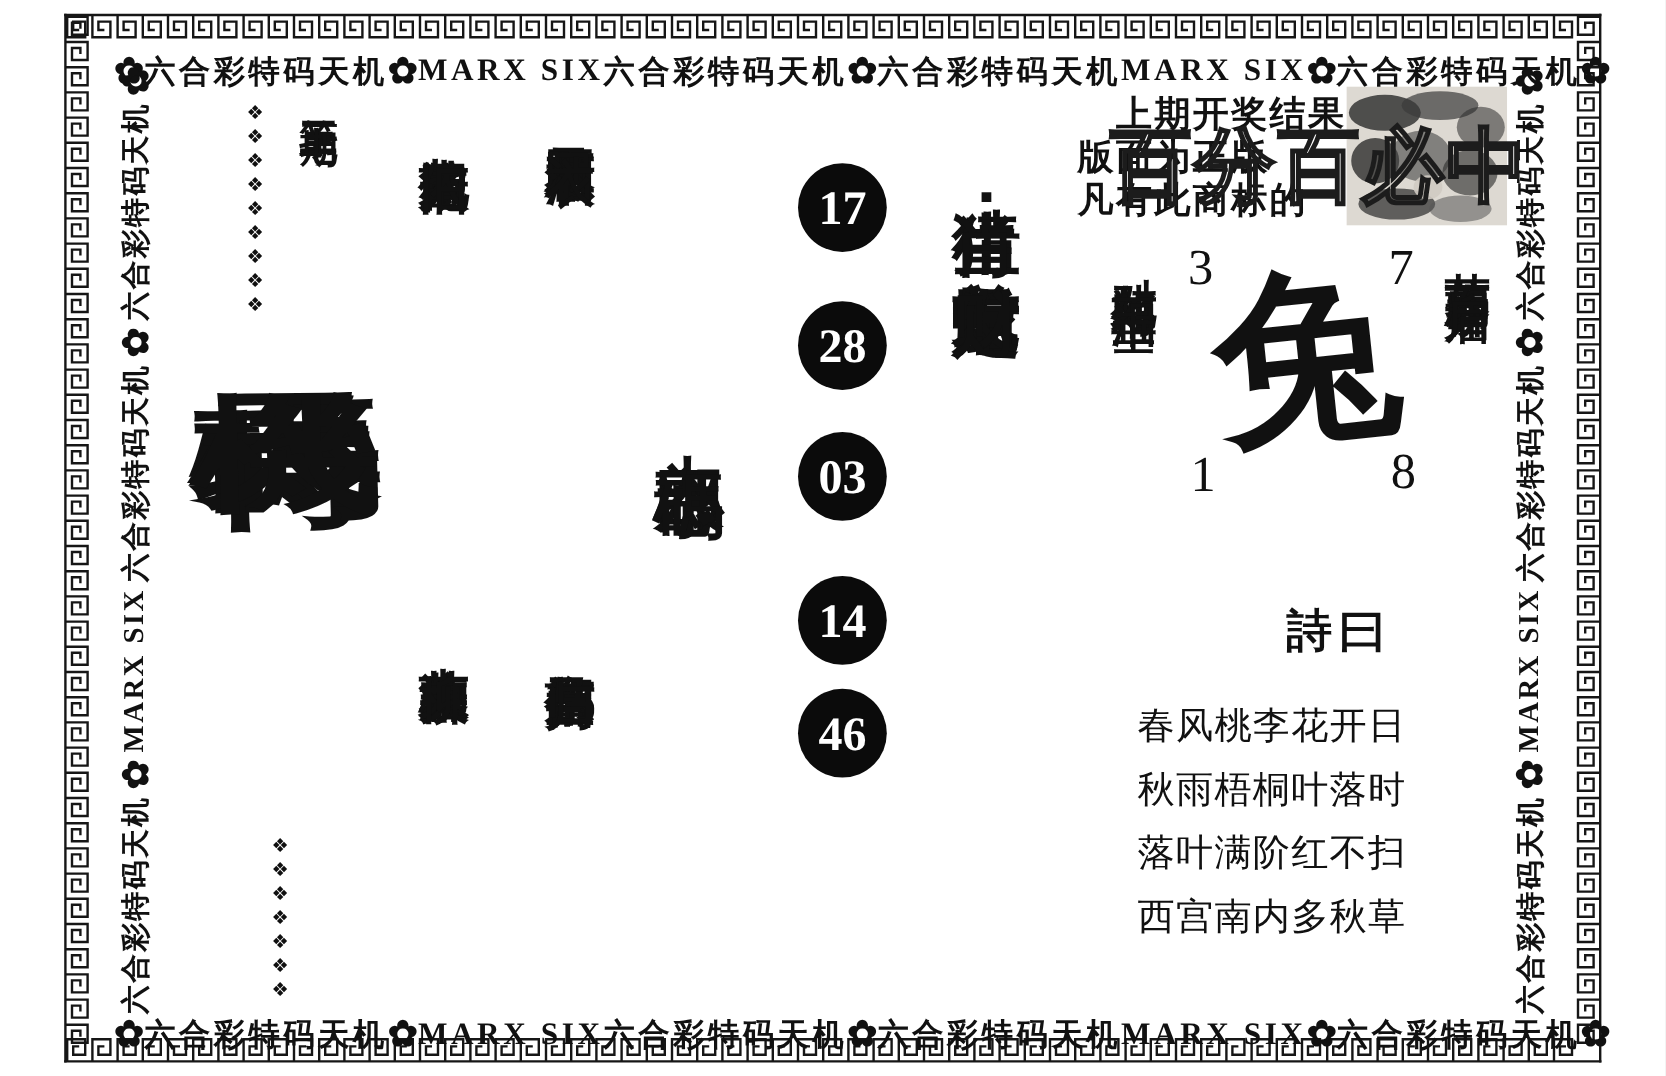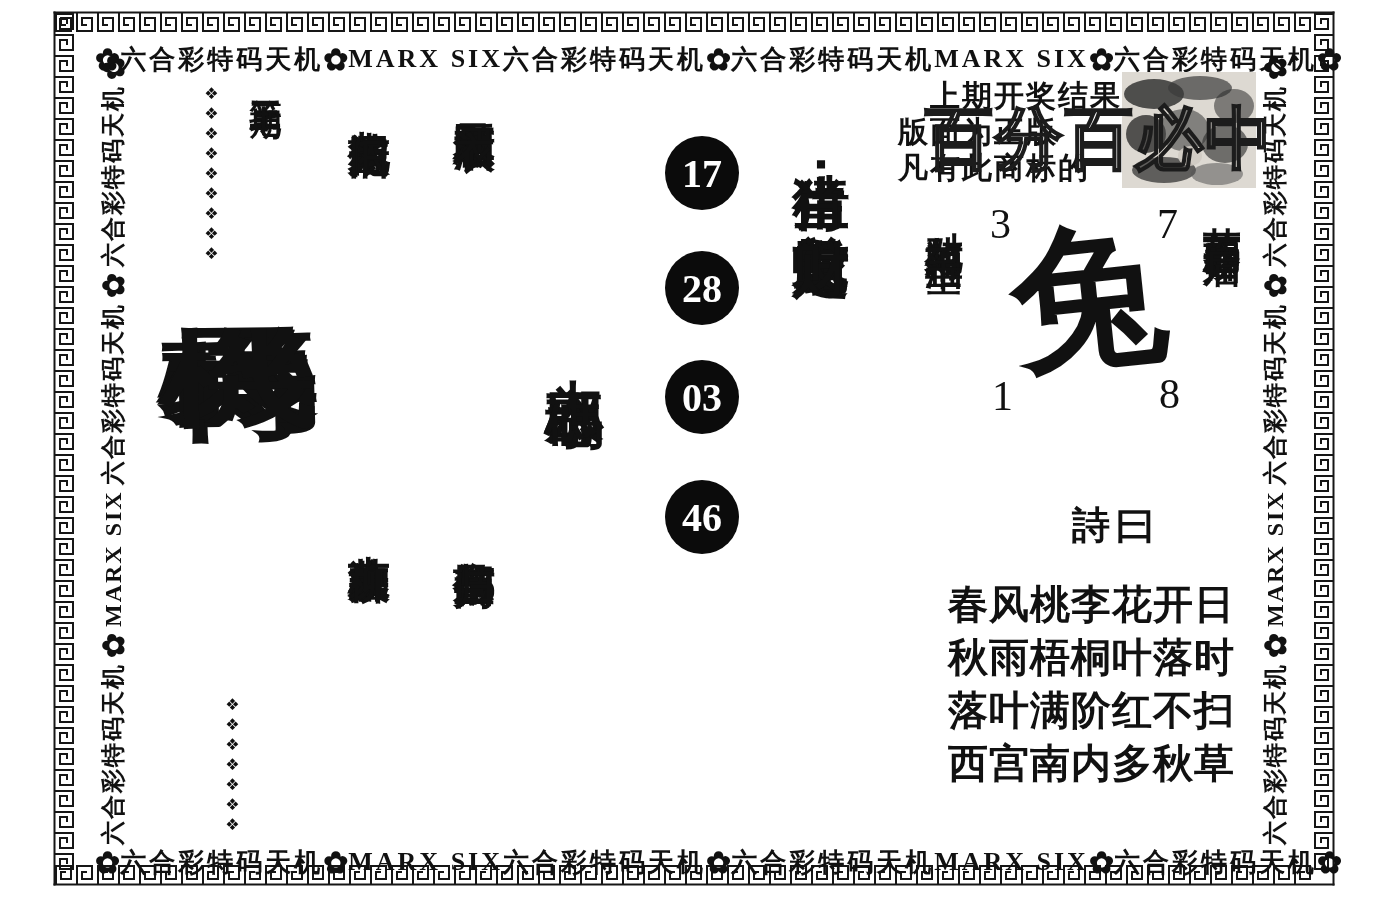--- a/index.html
+++ b/index.html
@@ -38,21 +38,21 @@
   .ball:nth-of-type(1){top:0;}   .ball:nth-of-type(2){top:115px;}
   .ball:nth-of-type(3){top:224px;}.ball:nth-of-type(4){top:344px;}
   .ball:nth-of-type(5){top:438px;}.ball:nth-of-type(6){top:569px;}
   
   .notice{font-size:30px;font-weight:600;line-height:36px;letter-spacing:2px;white-space:nowrap;}
   .notice .l1{padding-left:32px;}
   .watermark{font-size:68px;font-weight:700;color:transparent;-webkit-text-stroke:2px #1c1c1c;
              white-space:nowrap;z-index:5;letter-spacing:2px;}
   
   .poem-title{font-size:38px;font-weight:900;letter-spacing:6px;}
-  .poem-line{font-size:40px;font-weight:700;letter-spacing:1px;line-height:53px;white-space:nowrap;}
+  .poem-line{font-size:31px;font-weight:400;letter-spacing:1px;line-height:53px;white-space:nowrap;}
   
   .result{font-family:"Liberation Sans","DejaVu Sans",sans-serif;font-size:35px;font-weight:900;
           white-space:nowrap;z-index:6;letter-spacing:0;}
 </style>
 </head>
 <body>
 
 <div class="sheet">
 
   <svg id="b-top" class="border-strip" style="left:52px;top:10px" width="1284" height="26">
@@ -123,20 +123,21 @@
   <div class="abs vtext couplet" style="left:453px;top:90px">君臣相顾尽沾衣</div>
   <div class="abs vtext couplet" style="left:348px;top:97px">归来池苑皆依旧</div>
   <div class="abs vtext couplet" style="left:453px;top:527px">东望都门信马归</div>
   <div class="abs vtext couplet" style="left:348px;top:522px">太液芙蓉未央柳</div>
 
   <div class="abs vtext brush tips-label" style="left:545px;top:332px">内部心水碼</div>
   <div class="abs balls" style="left:665px;top:136px;height:650px">
     <div class="ball">17</div>
     <div class="ball">28</div>
     <div class="ball">03</div>
+    <div class="ball">14</div>
     <div class="ball">46</div>
   </div>
 
   <div class="abs vtext brush zguess" style="left:793px;top:128px">猜生肖：鼠前蛇后定发财</div>
 
   <div class="abs notice" style="left:898px;top:78px">
     <div class="l1">上期开奖结果</div>
     <div>版面为正版</div>
     <div>凡有此商标的</div>
   </div>

